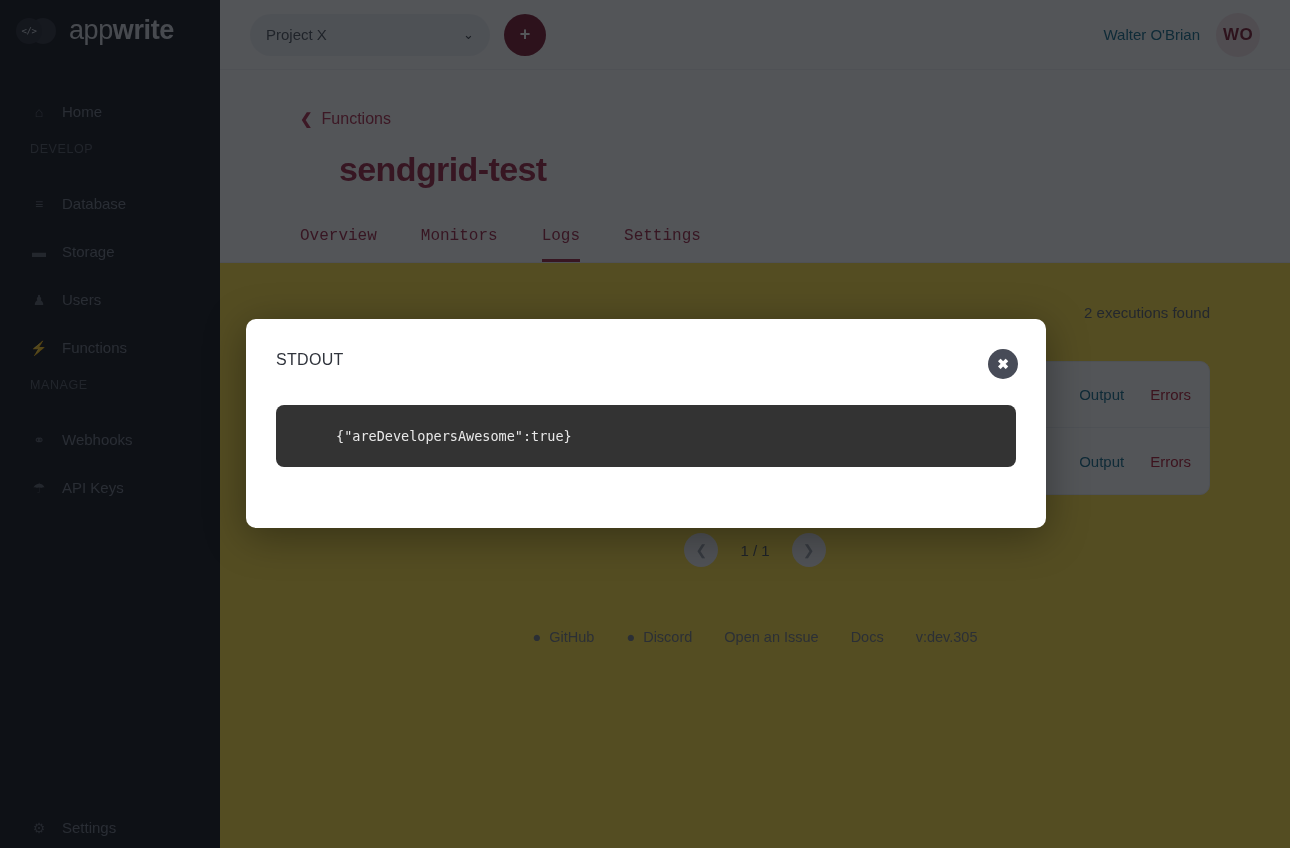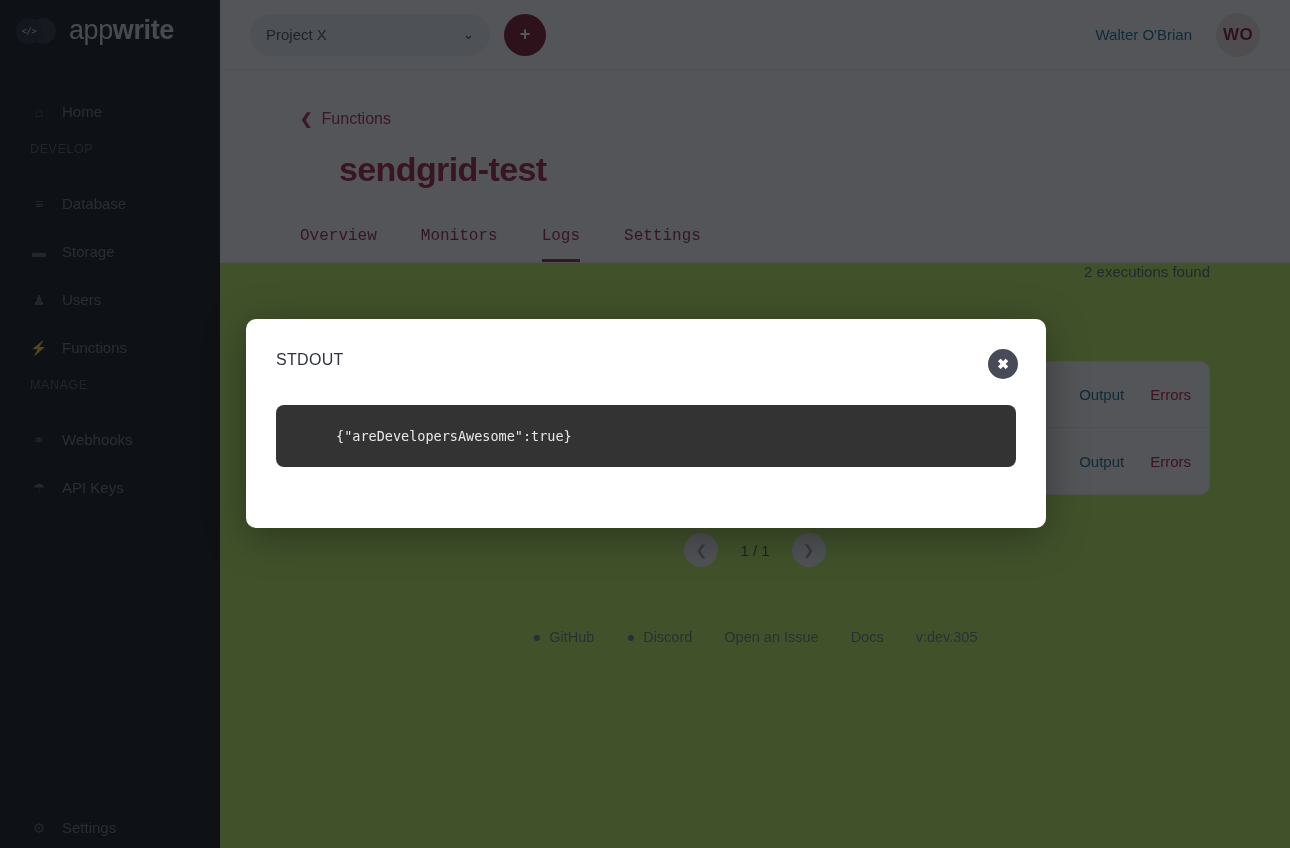--- a/index.html
+++ b/index.html
@@ -79,21 +79,21 @@
   }
   .nav-settings {
     position: absolute; left: 0; bottom: 12px; width: 220px;
   }
 
   
   .main {
     position: absolute;
     left: 220px; top: 0;
     width: 1070px; height: 848px;
-    background: #bef264;
+    background: #fde047;
   }
 
   .topbar {
     position: relative;
     height: 70px;
     background: #fafafb;
     border-bottom: 1px solid #ededf0;
     display: flex;
     align-items: center;
   }
@@ -112,21 +112,21 @@
     margin-left: 14px;
     width: 42px; height: 42px; border-radius: 50%;
     background: #7c1c33;
     color: #ffffff;
     display: flex; align-items: center; justify-content: center;
     font-size: 18px; font-weight: 700;
     cursor: pointer; border: none;
   }
   .user-area {
     margin-left: auto; margin-right: 30px;
-    display: flex; align-items: center; gap: 24px;
+    display: flex; align-items: center; gap: 16px;
   }
   .user-name { color: #1a6e8e; font-size: 15px; cursor: pointer; }
   .avatar {
     width: 44px; height: 44px; border-radius: 50%;
     background: #f2dfe4; color: #7c1c33;
     display: flex; align-items: center; justify-content: center;
     font-size: 17px; font-weight: 700; letter-spacing: 0.3px;
     cursor: pointer;
   }
 
@@ -159,21 +159,21 @@
     font-size: 16px; color: #9e2949;
     padding-bottom: 14px;
     cursor: pointer;
     border-bottom: 3px solid transparent;
   }
   .tab.active { border-bottom-color: #9e2949; }
 
   .content { position: relative; padding: 0 80px; }
   .content-header {
     height: 98px;
-    display: flex; justify-content: flex-end;
+    display: flex; align-items: center; justify-content: flex-end;
   }
   .exec-count { color: #5d636e; font-size: 15px; }
 
   .table-panel {
     background: #fbfbfc;
     border: 1px solid #ecedf0;
     border-radius: 10px;
     overflow: hidden;
   }
   .trow {

